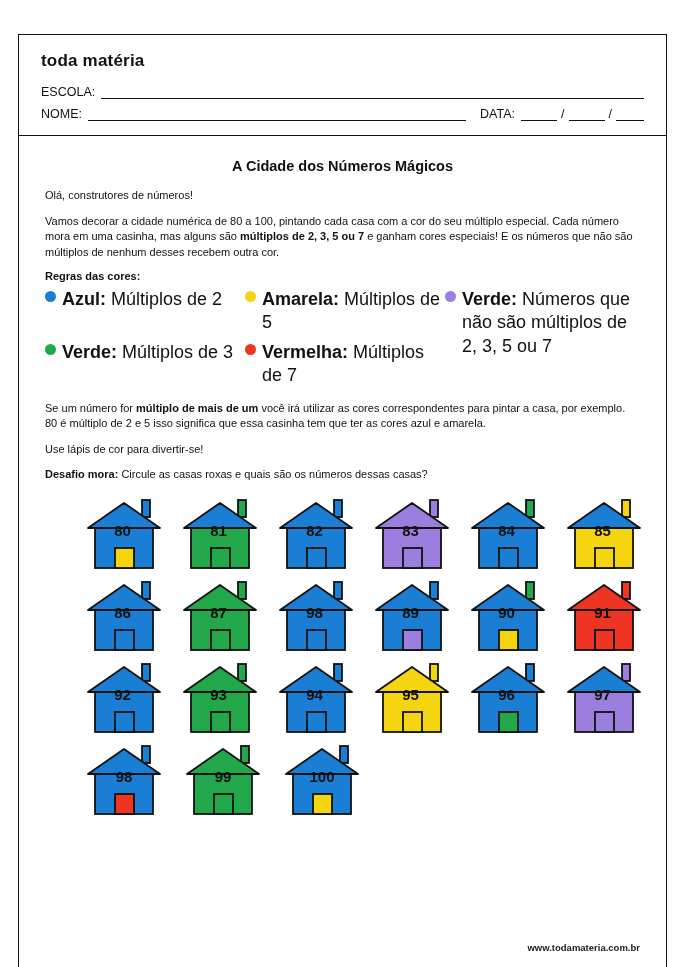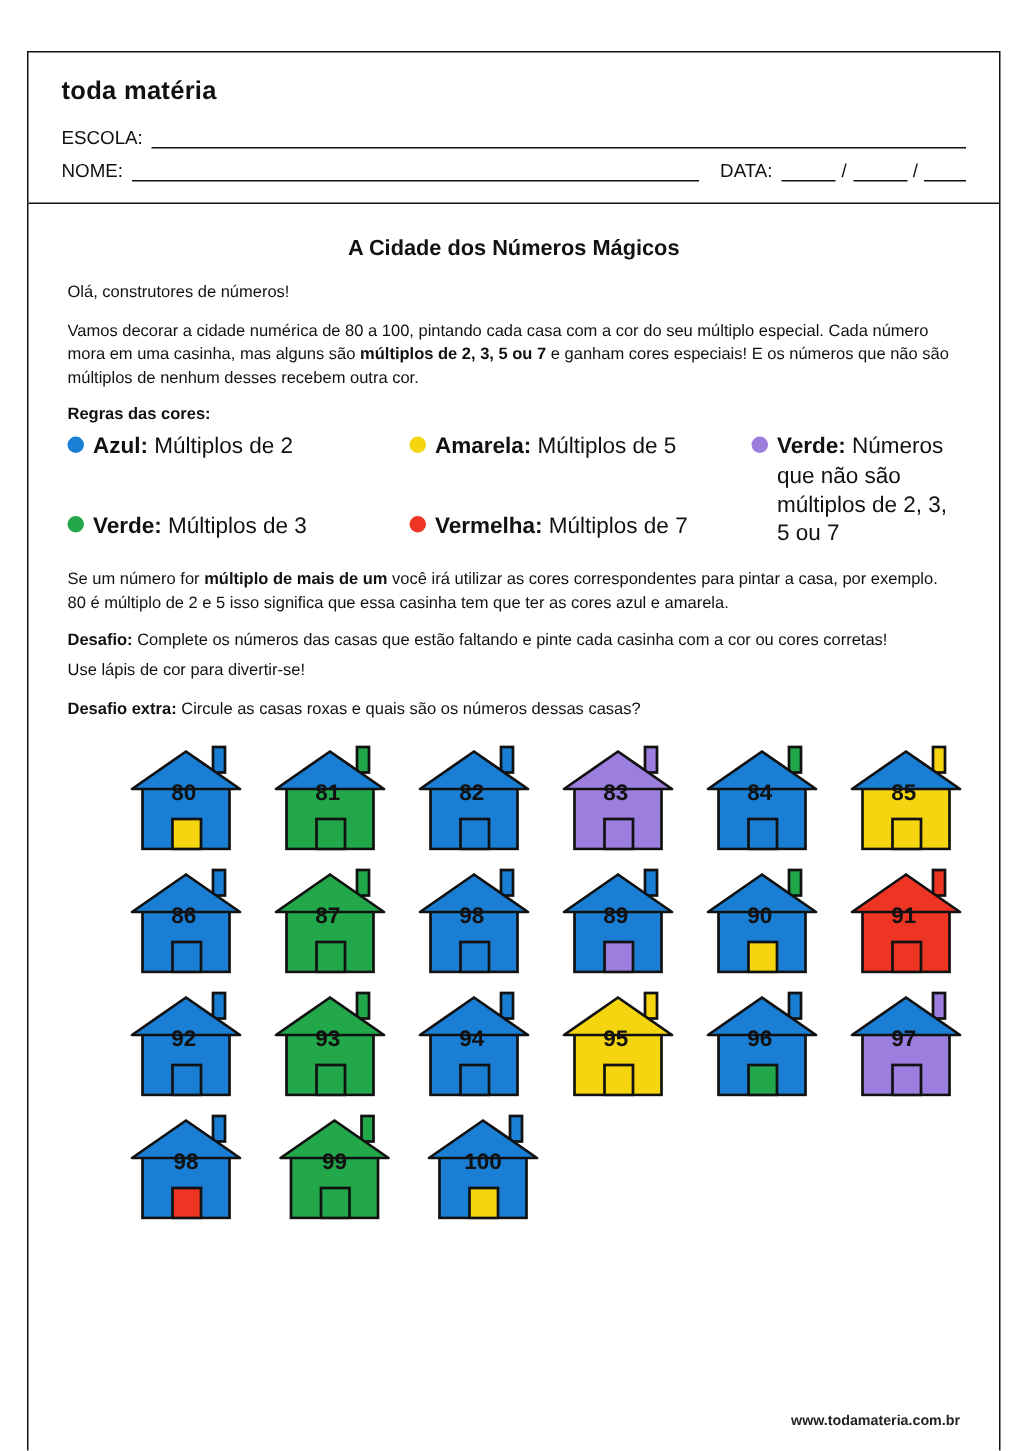--- a/index.html
+++ b/index.html
@@ -75,23 +75,22 @@
   .subhead {
     font-size: 11px;
     font-weight: bold;
     margin: 10px 0 6px 0;
   }
   
   .legend {
     display: grid;
     grid-template-columns: 200px 200px auto;
     row-gap: 6px;
-    font-size: 15px;
+    font-size: 18px;
     margin-bottom: 14px;
-    gap: 28px;
   }
   .leg-item {
     display: flex;
     align-items: flex-start;
   }
   .dot {
     width: 11px;
     height: 11px;
     border-radius: 50%;
     margin-right: 6px;
@@ -187,24 +186,23 @@
         <span class="leg-txt"><span class="b">Verde:</span><span> Múltiplos de 3</span></span>
       </div>
       <div class="leg-item">
         <span class="dot" style="background:#ee3524"></span>
         <span class="leg-txt"><span class="b">Vermelha:</span><span> Múltiplos de 7</span></span>
       </div>
     </div>
 
     <p class="para"><span>Se um número for </span><span class="b">múltiplo de mais de um</span><span> você irá utilizar as cores correspondentes para pintar a casa, por exemplo. 80 é múltiplo de 2 e 5 isso significa que essa casinha tem que ter as cores azul e amarela.</span></p>
 
-    <p class="para tight"><span class="b">Desafio:</span><span> Complete os números das casas que estão faltando e pinte cada casinha com a cor ou cores corretas!</span></p>
     <p class="para">Use lápis de cor para divertir-se!</p>
 
-    <p class="para"><span class="b">Desafio extra:</span><span> Circule as casas roxas e quais são os números dessas casas?</span></p>
+    <p class="para"><span class="b">Desafio mora:</span><span> Circule as casas roxas e quais são os números dessas casas?</span></p>
 
     <div class="houses" id="houses">
         <div class="house-row">
           <div class="house">
             <svg width="78" height="72" viewBox="0 0 78 72" style="position: absolute; left: 0px; top: 0px;">
               <rect x="57" y="3" width="8" height="17" fill="#1a7fd4" stroke="#111111" stroke-width="1.8"></rect>
               <rect x="10" y="30" width="58" height="41" fill="#1a7fd4" stroke="#111111" stroke-width="1.8"></rect>
               <polygon points="39,6 75,31 3,31" fill="#1a7fd4" stroke="#111111" stroke-width="1.8" stroke-linejoin="round"></polygon>
               <rect x="30" y="51" width="19" height="20" fill="#f5d410" stroke="#111111" stroke-width="1.8"></rect>
             </svg>

